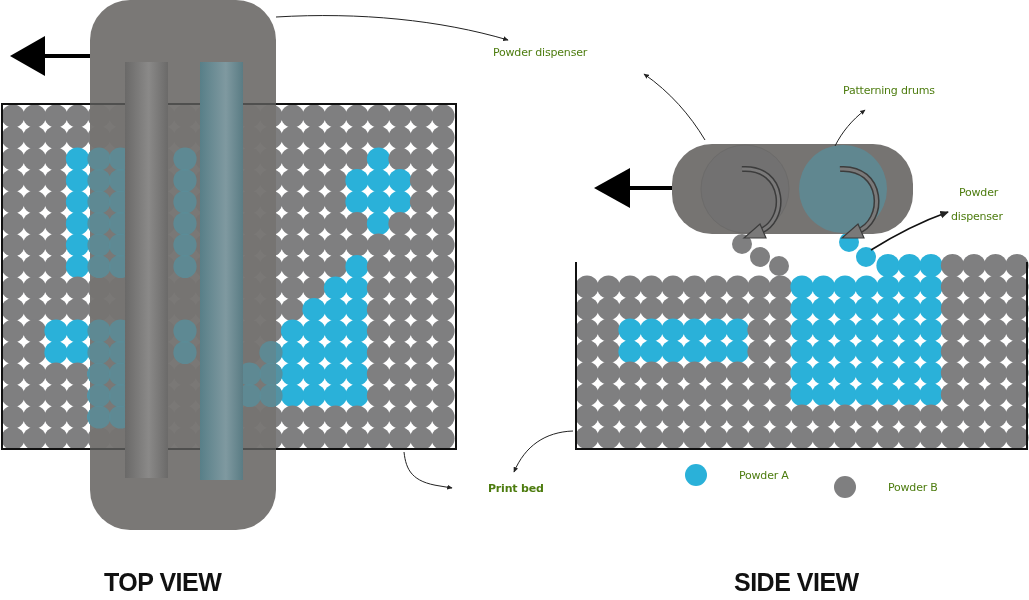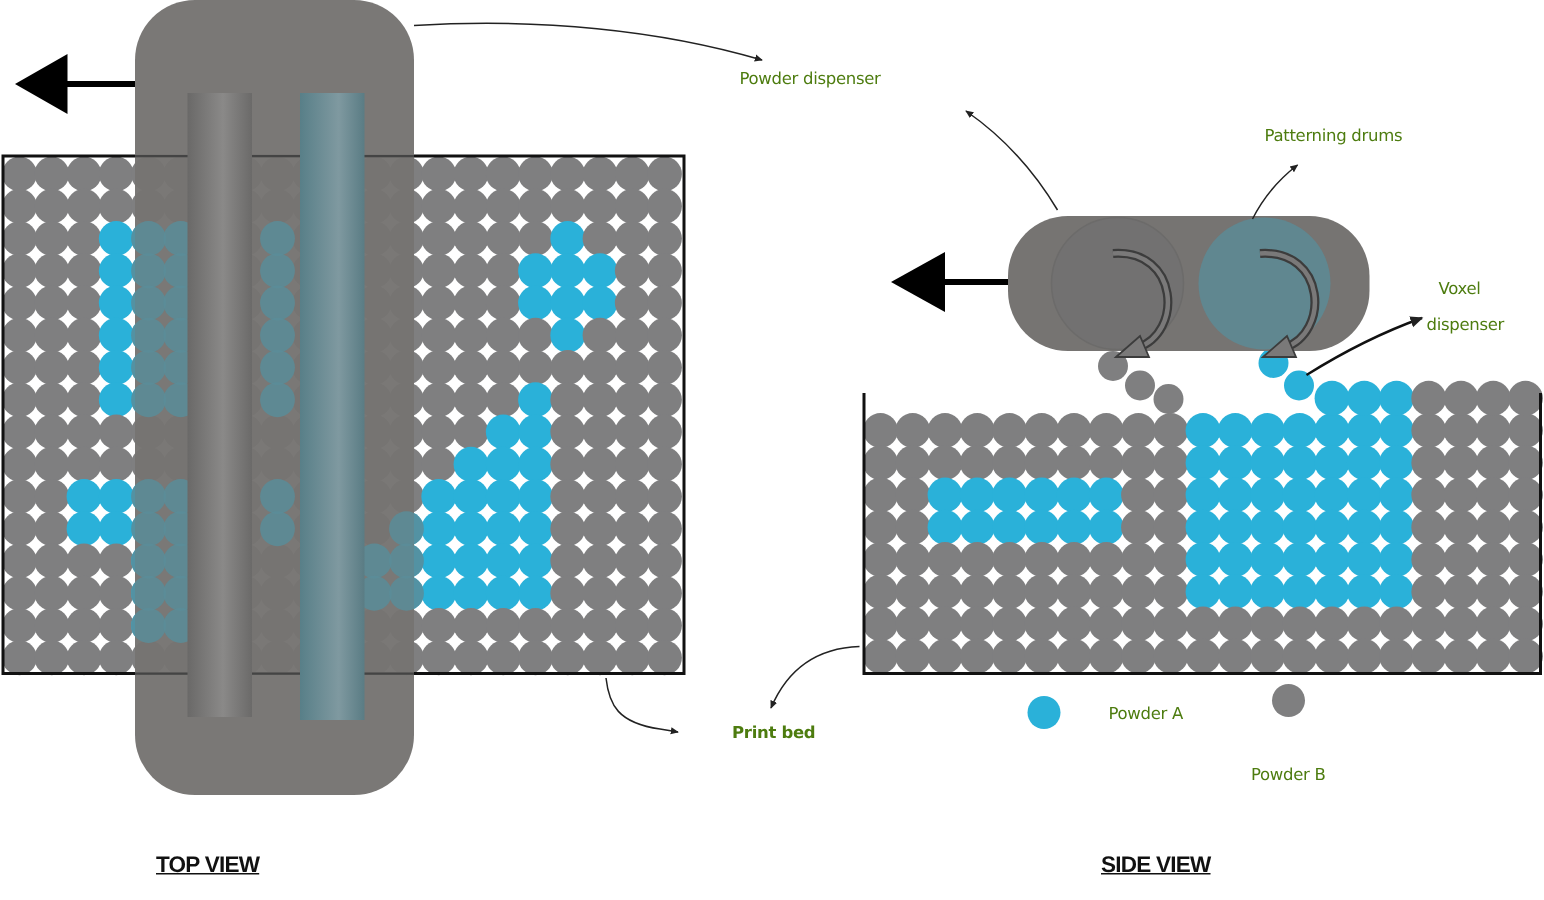--- a/index.html
+++ b/index.html
@@ -1,19 +1,19 @@
 <!DOCTYPE html>
 <html><head>
 <meta charset="utf-8">
 <style>
   html, body { margin: 0; padding: 0; background: #ffffff; }
   body { width: 1029px; height: 600px; position: relative; overflow: hidden; font-family: "DejaVu Sans", sans-serif; }
   #stage { position: absolute; left: 0; top: 0; width: 1029px; height: 600px; }
   .lbl { position: absolute; font-family: "DejaVu Sans", sans-serif; font-size: 11px; color: #4d7c0f; white-space: nowrap; letter-spacing: -0.2px; }
-  .title { position: absolute; font-family: "Liberation Sans", sans-serif; font-weight: bold; font-size: 15px; color: #111; white-space: nowrap; letter-spacing: -0.5px; text-decoration: underline; }
+  .title { position: absolute; font-family: "Liberation Sans", sans-serif; font-weight: bold; font-size: 25px; color: #111; white-space: nowrap; letter-spacing: -0.5px; }
   .legend-item { position: absolute; display: flex; align-items: center; gap: 32px; }
   .legend-dot { width: 22px; height: 22px; border-radius: 50%; display: inline-block; }
 </style>
 </head>
 <body>
 
 <svg id="stage" width="1029" height="600" viewBox="0 0 1029 600" xmlns="http://www.w3.org/2000/svg">
   <defs>
     <linearGradient id="rodGrey" x1="0" x2="1" y1="0" y2="0">
       <stop offset="0" stop-color="#6a6968"></stop>
@@ -633,27 +633,27 @@
   <path d="M276,17 C360,12 440,20 508,40" fill="none" stroke="#222" stroke-width="1" marker-end="url(#arrowSmall)"></path>
   <path d="M705,140 C690,115 670,92 644,74" fill="none" stroke="#222" stroke-width="1" marker-end="url(#arrowSmall)"></path>
   <path d="M835,146 C842,132 852,120 865,110" fill="none" stroke="#222" stroke-width="1" marker-end="url(#arrowSmall)"></path>
   <path d="M871,250 C895,235 920,222 948,212" fill="none" stroke="#111" stroke-width="1.6" marker-end="url(#arrowSmall)"></path>
   <path d="M404,452 C406,470 412,482 440,486 L452,488" fill="none" stroke="#222" stroke-width="1" marker-end="url(#arrowSmall)"></path>
   <path d="M573,431 C545,432 525,446 514,472" fill="none" stroke="#222" stroke-width="1" marker-end="url(#arrowSmall)"></path>
 </svg>
 
 <div class="lbl" style="left:493px; top:46px;">Powder dispenser</div>
 <div class="lbl" style="left:819px; top:84px;margin-left:24px;">Patterning drums</div>
-<div class="lbl" style="left:959px; top:186px;">Voxel</div>
+<div class="lbl" style="left:959px; top:186px;">Powder</div>
 <div class="lbl" style="left:951px; top:210px;">dispenser</div>
 <div class="lbl" style="left:488px; top:482px;font-weight:bold;">Print bed</div>
 
 <div class="legend-item" style="left:685px; top:464px;">
   <span class="legend-dot" style="background:#2ab1d9;"></span>
   <span class="lbl" style="position:static;">Powder A</span>
 </div>
-<div class="legend-item" style="left:834px; top:456px;flex-direction:column;">
+<div class="legend-item" style="left:834px; top:476px;">
   <span class="legend-dot" style="background:#7f7f80;"></span>
   <span class="lbl" style="position:static;">Powder B</span>
 </div>
 
 <div class="title" style="left:104px; top:568px;">TOP VIEW</div>
 <div class="title" style="left:734px; top:568px;text-align:right;">SIDE VIEW</div>
 
 </body></html>

